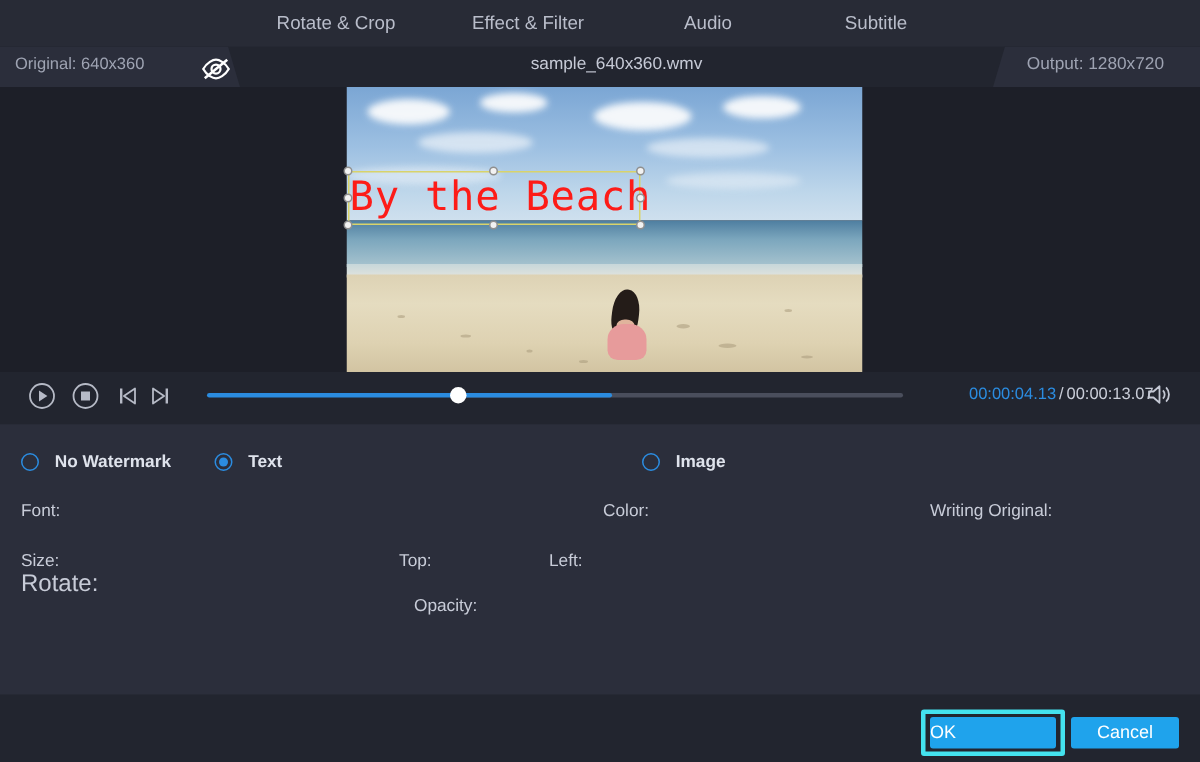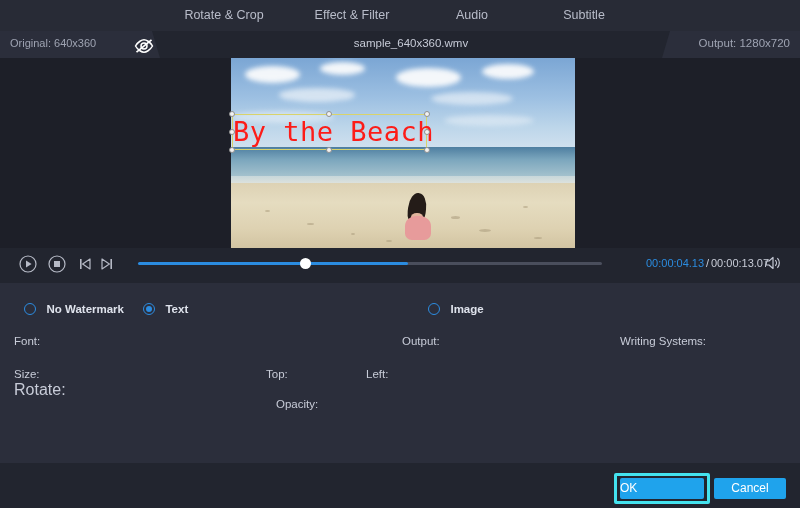--- a/index.html
+++ b/index.html
@@ -58,21 +58,21 @@
   .eye-btn {
     position: absolute; left: 133px; top: 38px; width: 22px; height: 16px;
     cursor: pointer; z-index: 6;
   }
   .hdr-right {
     position: absolute; right: 0; top: 0; height: 27px; width: 138px;
     background: #2b2e3b;
     clip-path: polygon(8px 0, 138px 0, 138px 27px, 0 27px);
   }
   .hdr-right-txt {
-    position: absolute; right: 10px; top: 6px;
+    position: absolute; right: 24px; top: 6px;
     font-size: 11.5px; color: #9ea3b2; text-align: center;
   }
   .hdr-file {
     position: absolute; left: 11px; right: 0; top: 6px;
     text-align: center; font-size: 11.5px; color: #c6cad6; padding-left: 11px;
   }
 
   
   .stage {
     position: absolute; left: 0; top: 58px; width: 800px; height: 190px;
@@ -315,42 +315,42 @@
   <div class="vol">
     <svg width="18" height="16" viewBox="0 0 18 16">
       <path d="M2 6 L5 6 L9 2.5 L9 13.5 L5 10 L2 10 Z" fill="none" stroke="#c4c8d4" stroke-width="1.2" stroke-linejoin="round"></path>
       <path d="M11.3 5.2 A4 4 0 0 1 11.3 10.8" fill="none" stroke="#c4c8d4" stroke-width="1.2"></path>
       <path d="M13.4 3.2 A7 7 0 0 1 13.4 12.8" fill="none" stroke="#c4c8d4" stroke-width="1.2"></path>
     </svg>
   </div>
 
   <div class="panel">
 
-    <div style="position:absolute;left:24px;top:16px">
+    <div style="position:absolute;left:14px;top:16px">
       <span class="radio"></span>
       <span class="lbl-b" style="margin-left:6px">No Watermark</span>
     </div>
 
     <div style="position:absolute;left:143px;top:16px">
       <span class="radio on"></span>
       <span class="lbl-b" style="margin-left:6px">Text</span>
     </div>
 
     <div style="position:absolute;left:428px;top:16px">
       <span class="radio"></span>
       <span class="lbl-b" style="margin-left:6px">Image</span>
     </div>
 
     <div style="position:absolute;left:14px;top:52px;font-size:11.5px;color:#c8ccd8">Font:</div>
 
-    <div style="position:absolute;left:402px;top:52px;font-size:11.5px;color:#c8ccd8">Output:</div>
+    <div style="position:absolute;left:402px;top:52px;font-size:11.5px;color:#c8ccd8">Color:</div>
 
     <div id="swatch-host"></div>
 
-    <div style="position:absolute;left:620px;top:52px;font-size:11.5px;color:#c8ccd8">Writing Systems:</div>
+    <div style="position:absolute;left:620px;top:52px;font-size:11.5px;color:#c8ccd8">Writing Original:</div>
 
     <div style="position:absolute;left:14px;top:85px;font-size:11.5px;color:#c8ccd8">Size:</div>
 
     <div style="position:absolute;left:266px;top:85px;font-size:11.5px;color:#c8ccd8">Top:</div>
 
     <div style="position:absolute;left:366px;top:85px;font-size:11.5px;color:#c8ccd8">Left:</div>
 
     <div style="position:absolute;left:14px;top:98px;font-size:16px;color:#c8ccd8">Rotate:</div>
 
     <div style="position:absolute;left:276px;top:115px;font-size:11.5px;color:#c8ccd8">Opacity:</div>

